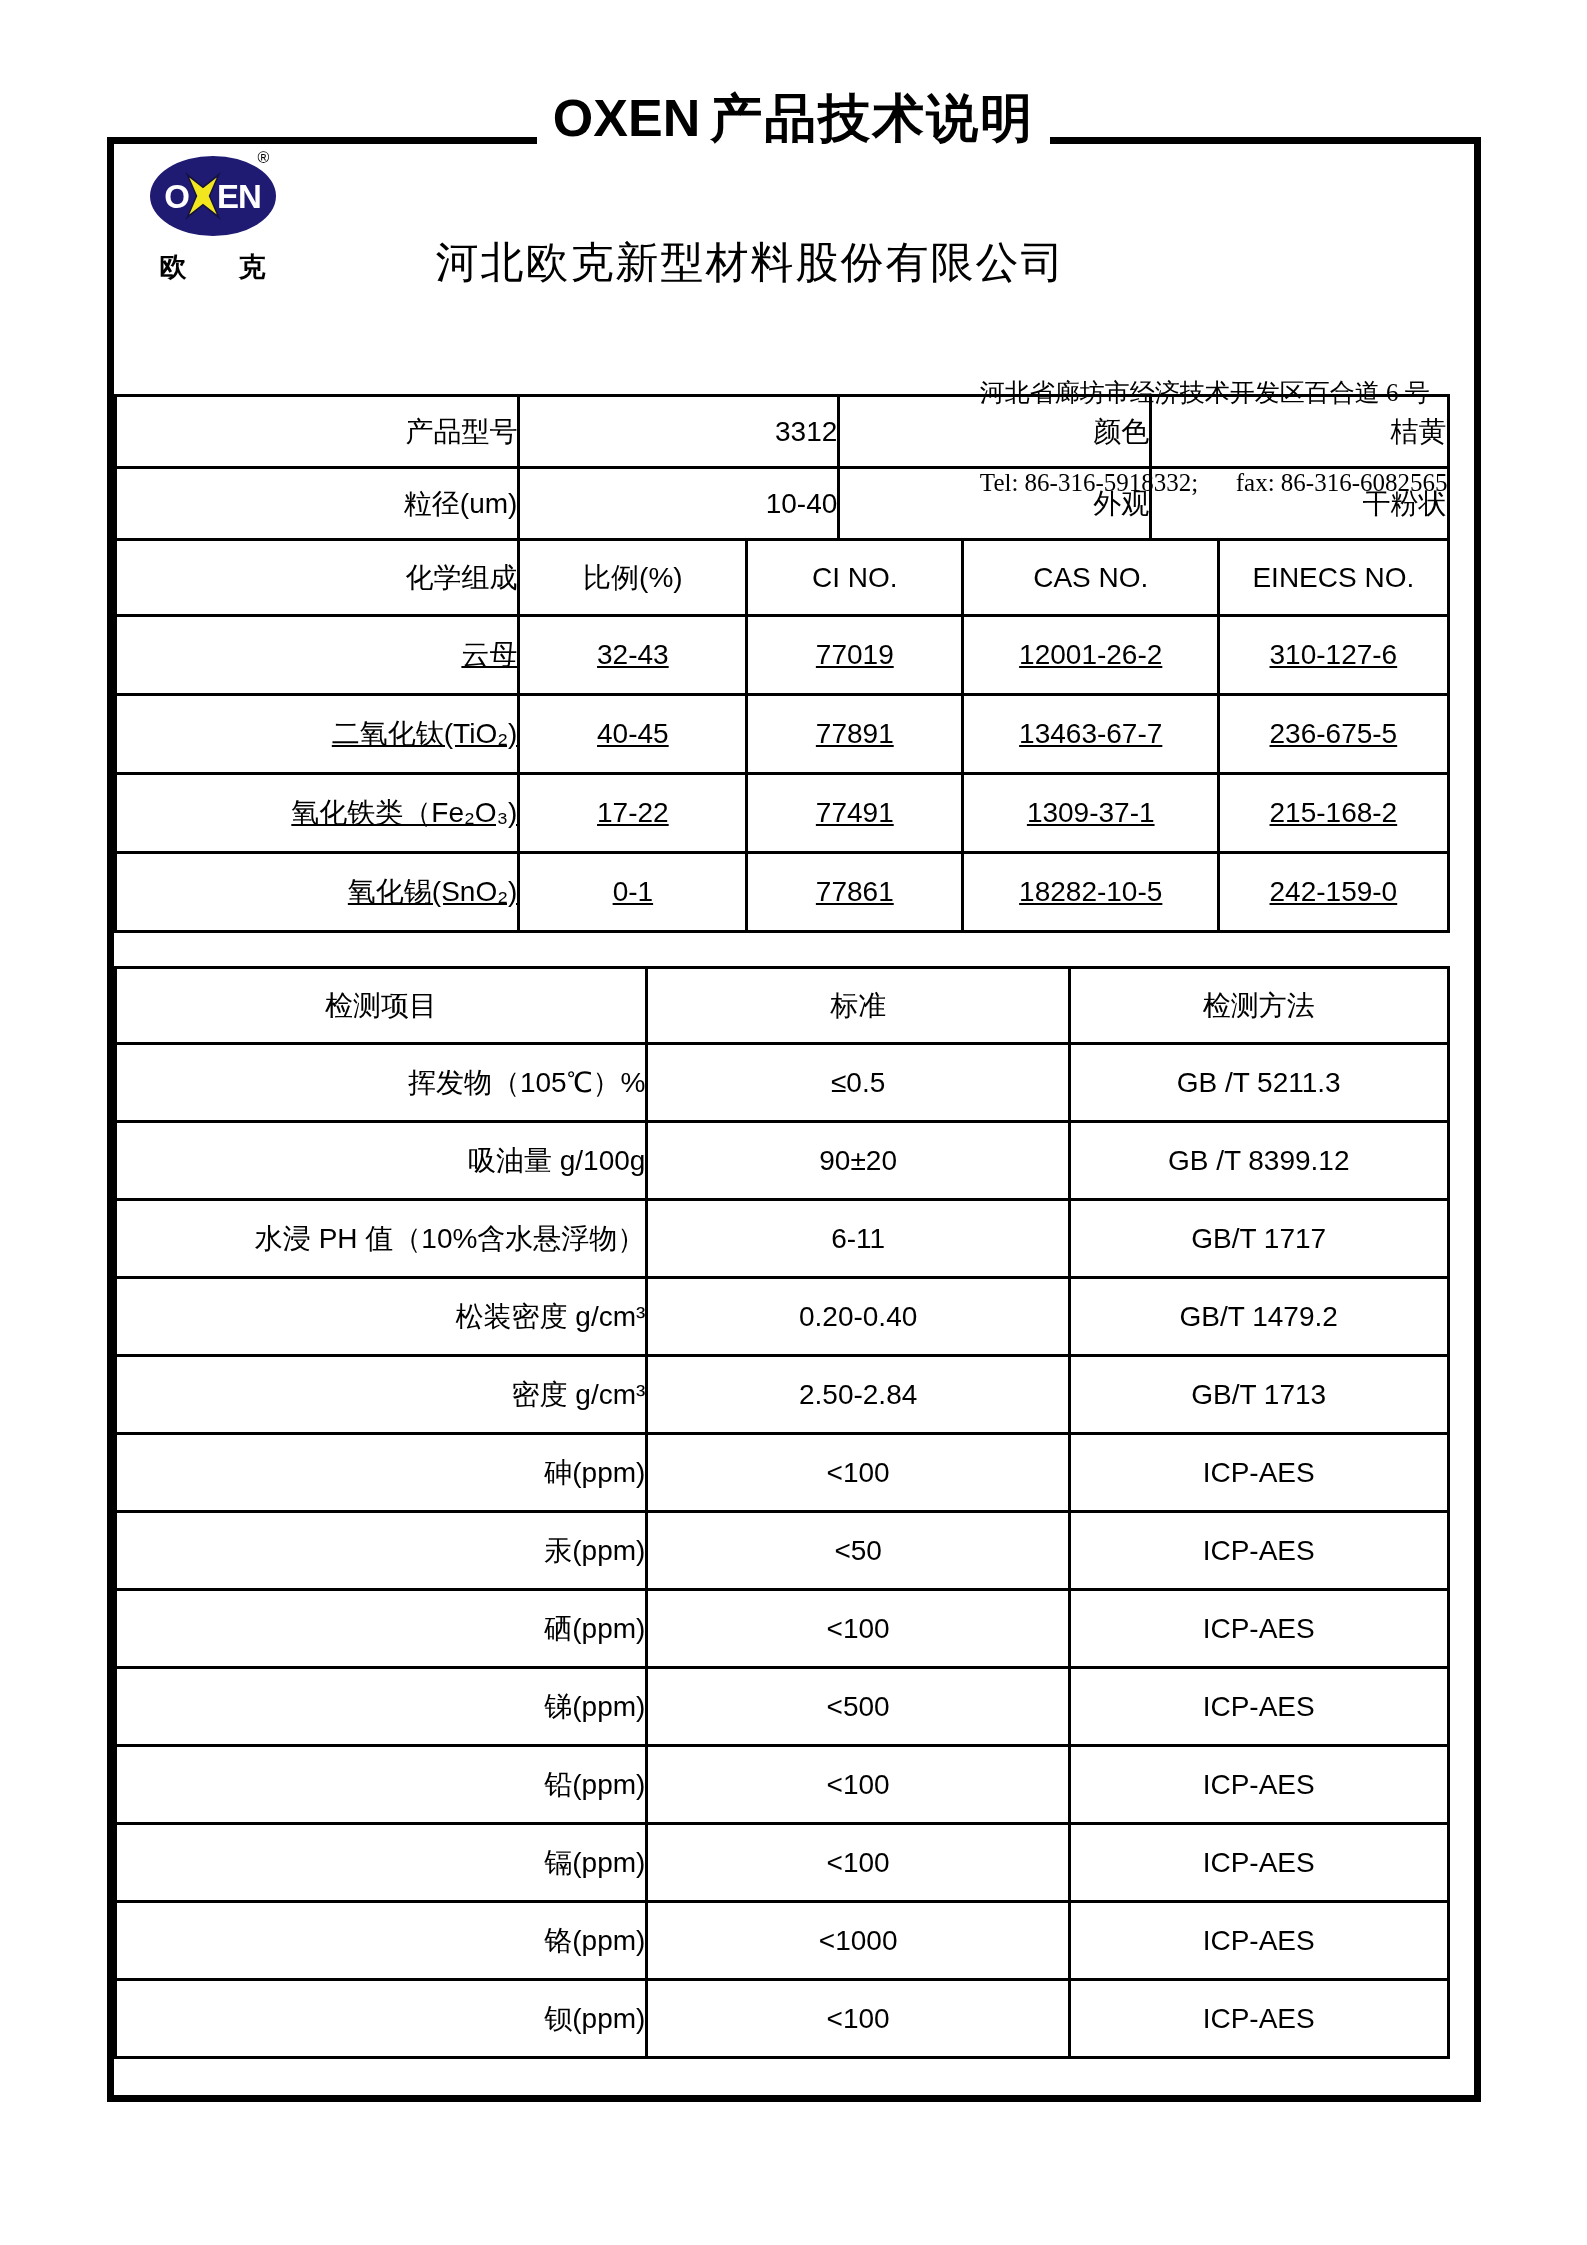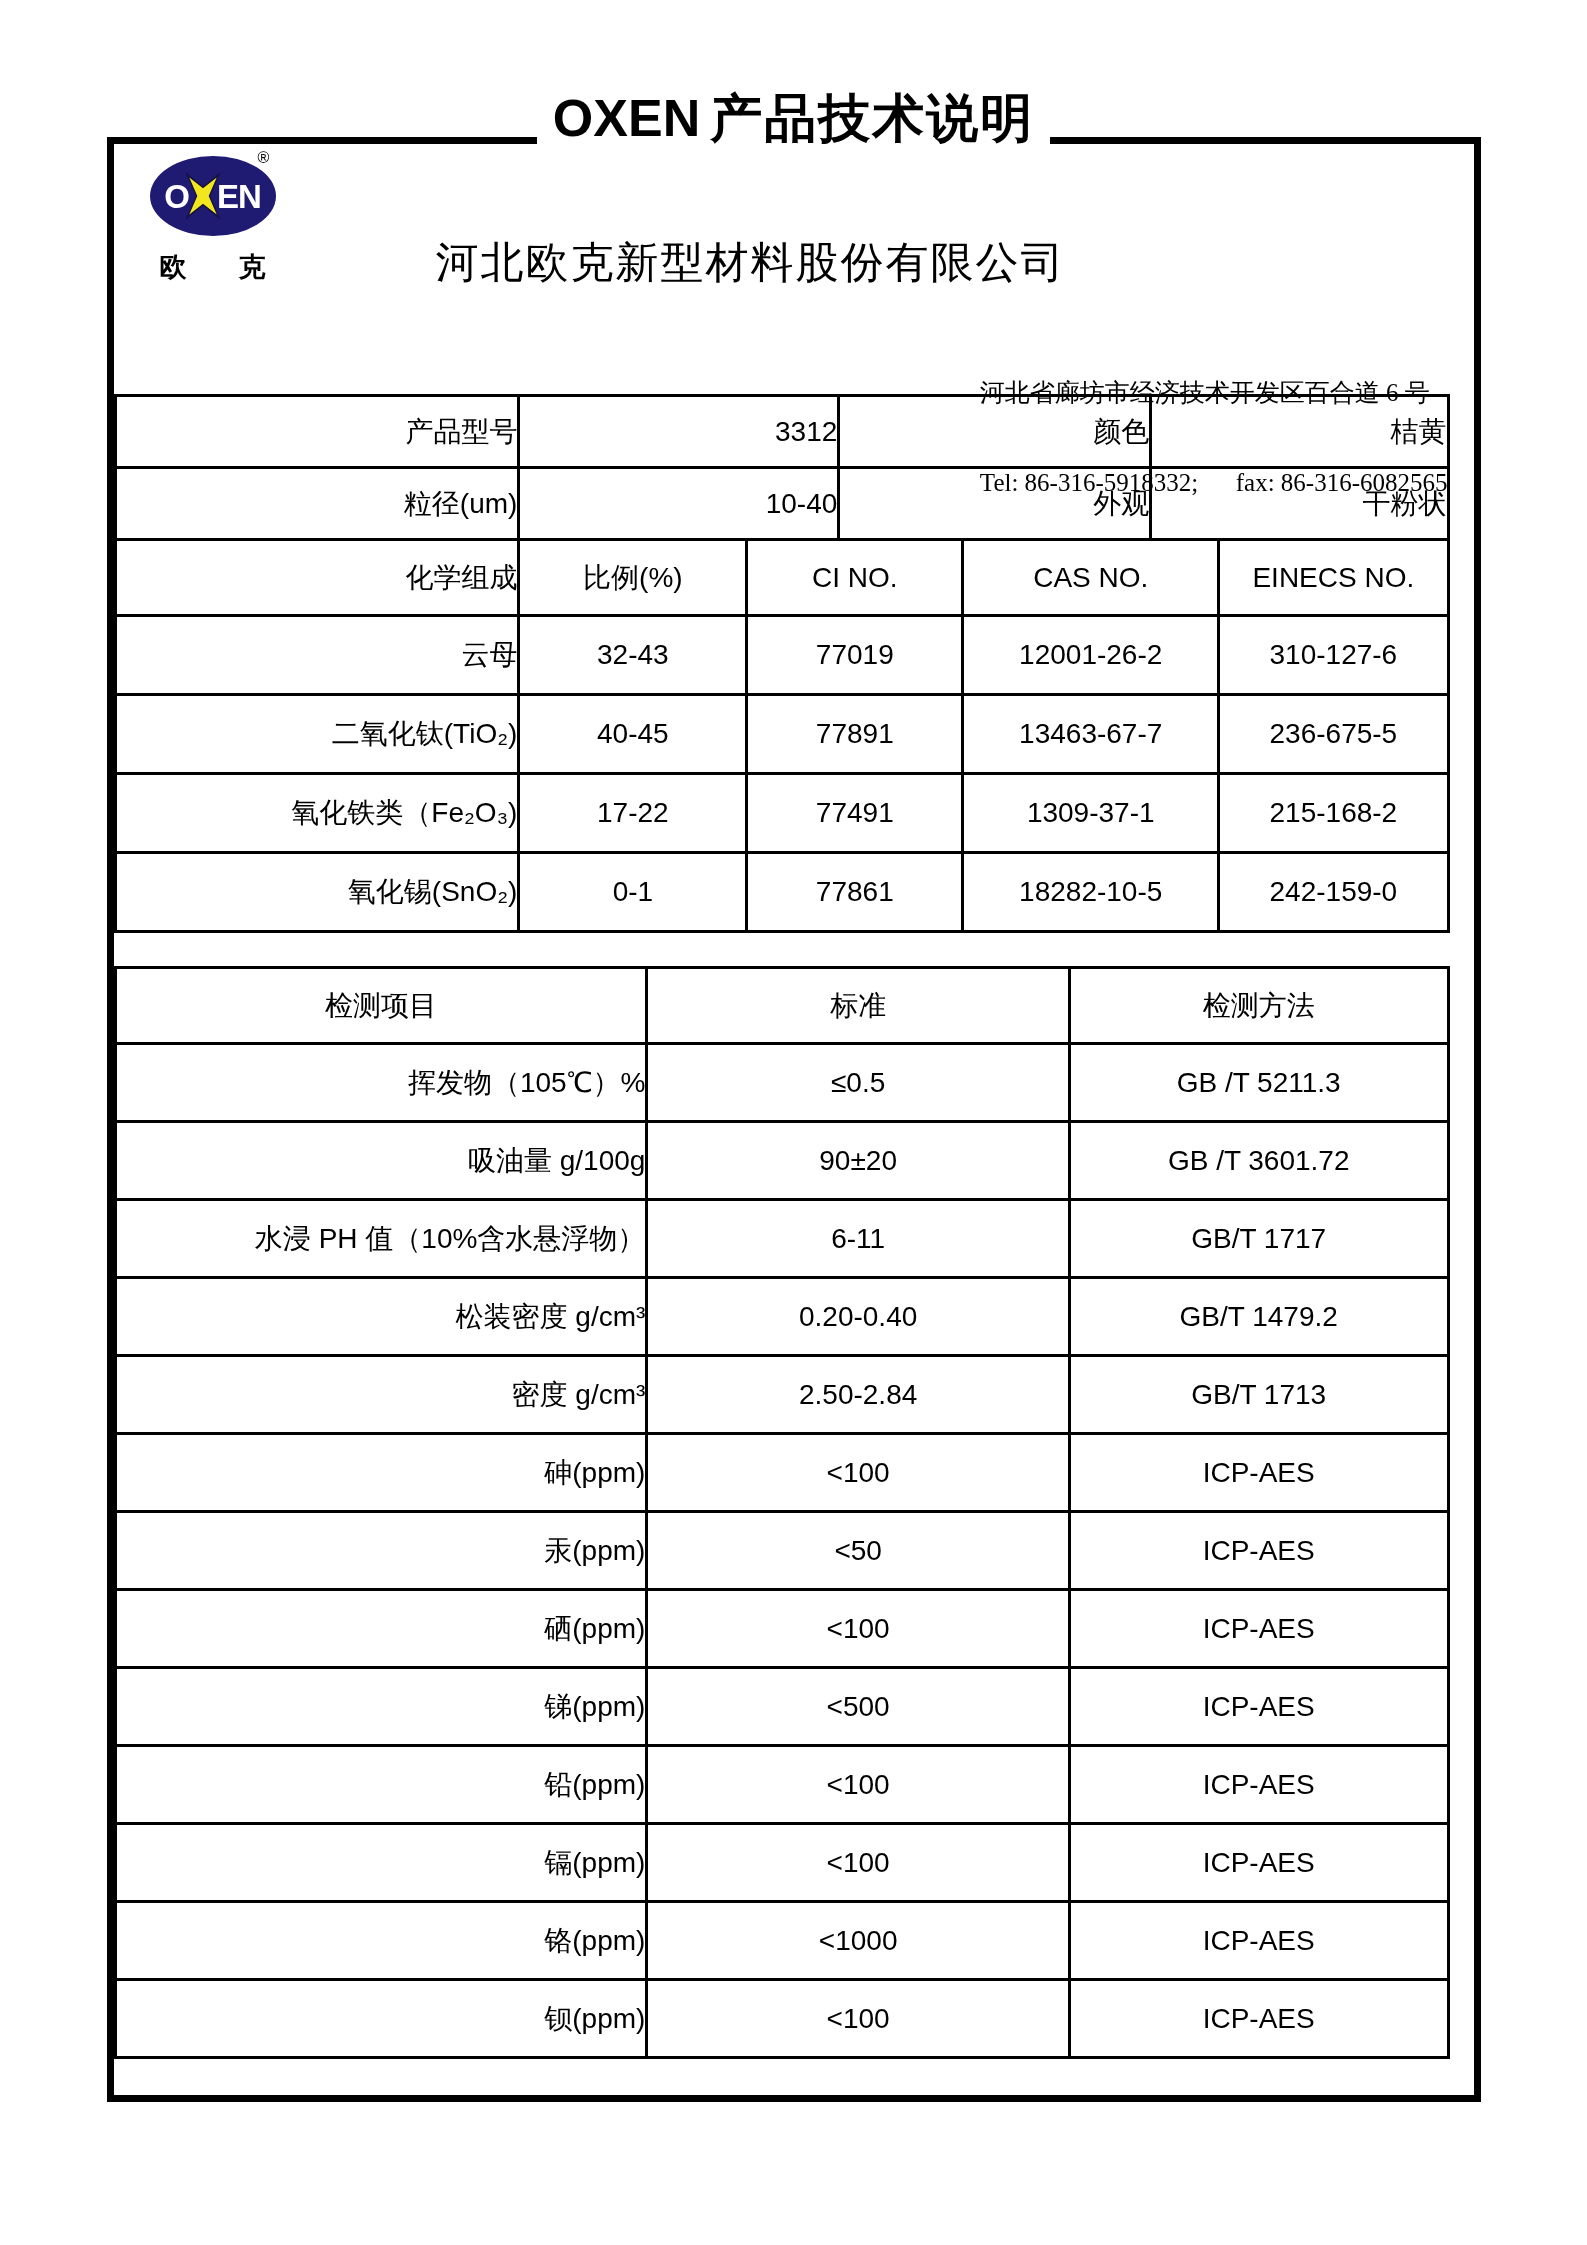--- a/index.html
+++ b/index.html
@@ -89,21 +89,21 @@
     vertical-align:middle;
     padding:0;
     overflow:hidden;
     white-space:nowrap;
   }
   td.l,th.l{text-align:right;padding-left:16px;}
   td.c,th.c{text-align:center;}
   .tbl-product td{height:69px;}
   .tbl-chem{margin-top:-3px;}
   .tbl-chem th{height:73px;}
-  .tbl-chem td{height:76px;}
+  .tbl-chem td{height:76px;text-decoration:underline;}
   .tbl-test{margin-top:33px;}
   .tbl-test th{height:73px;}
   .tbl-test td{height:75px;}
 </style>
 </head>
 <body>
 
 <div class="page">
 
   <div class="title-row">
@@ -219,21 +219,21 @@
         <th class="c">检测方法</th>
       </tr>
       <tr>
         <td class="l">挥发物（105℃）%</td>
         <td class="c">≤0.5</td>
         <td class="c">GB /T 5211.3</td>
       </tr>
       <tr>
         <td class="l">吸油量 g/100g</td>
         <td class="c">90±20</td>
-        <td class="c">GB /T 3601.72</td>
+        <td class="c">GB /T 8399.12</td>
       </tr>
       <tr>
         <td class="l">水浸 PH 值（10%含水悬浮物）</td>
         <td class="c">6-11</td>
         <td class="c">GB/T 1717</td>
       </tr>
       <tr>
         <td class="l">松装密度 g/cm³</td>
         <td class="c">0.20-0.40</td>
         <td class="c">GB/T 1479.2</td>

